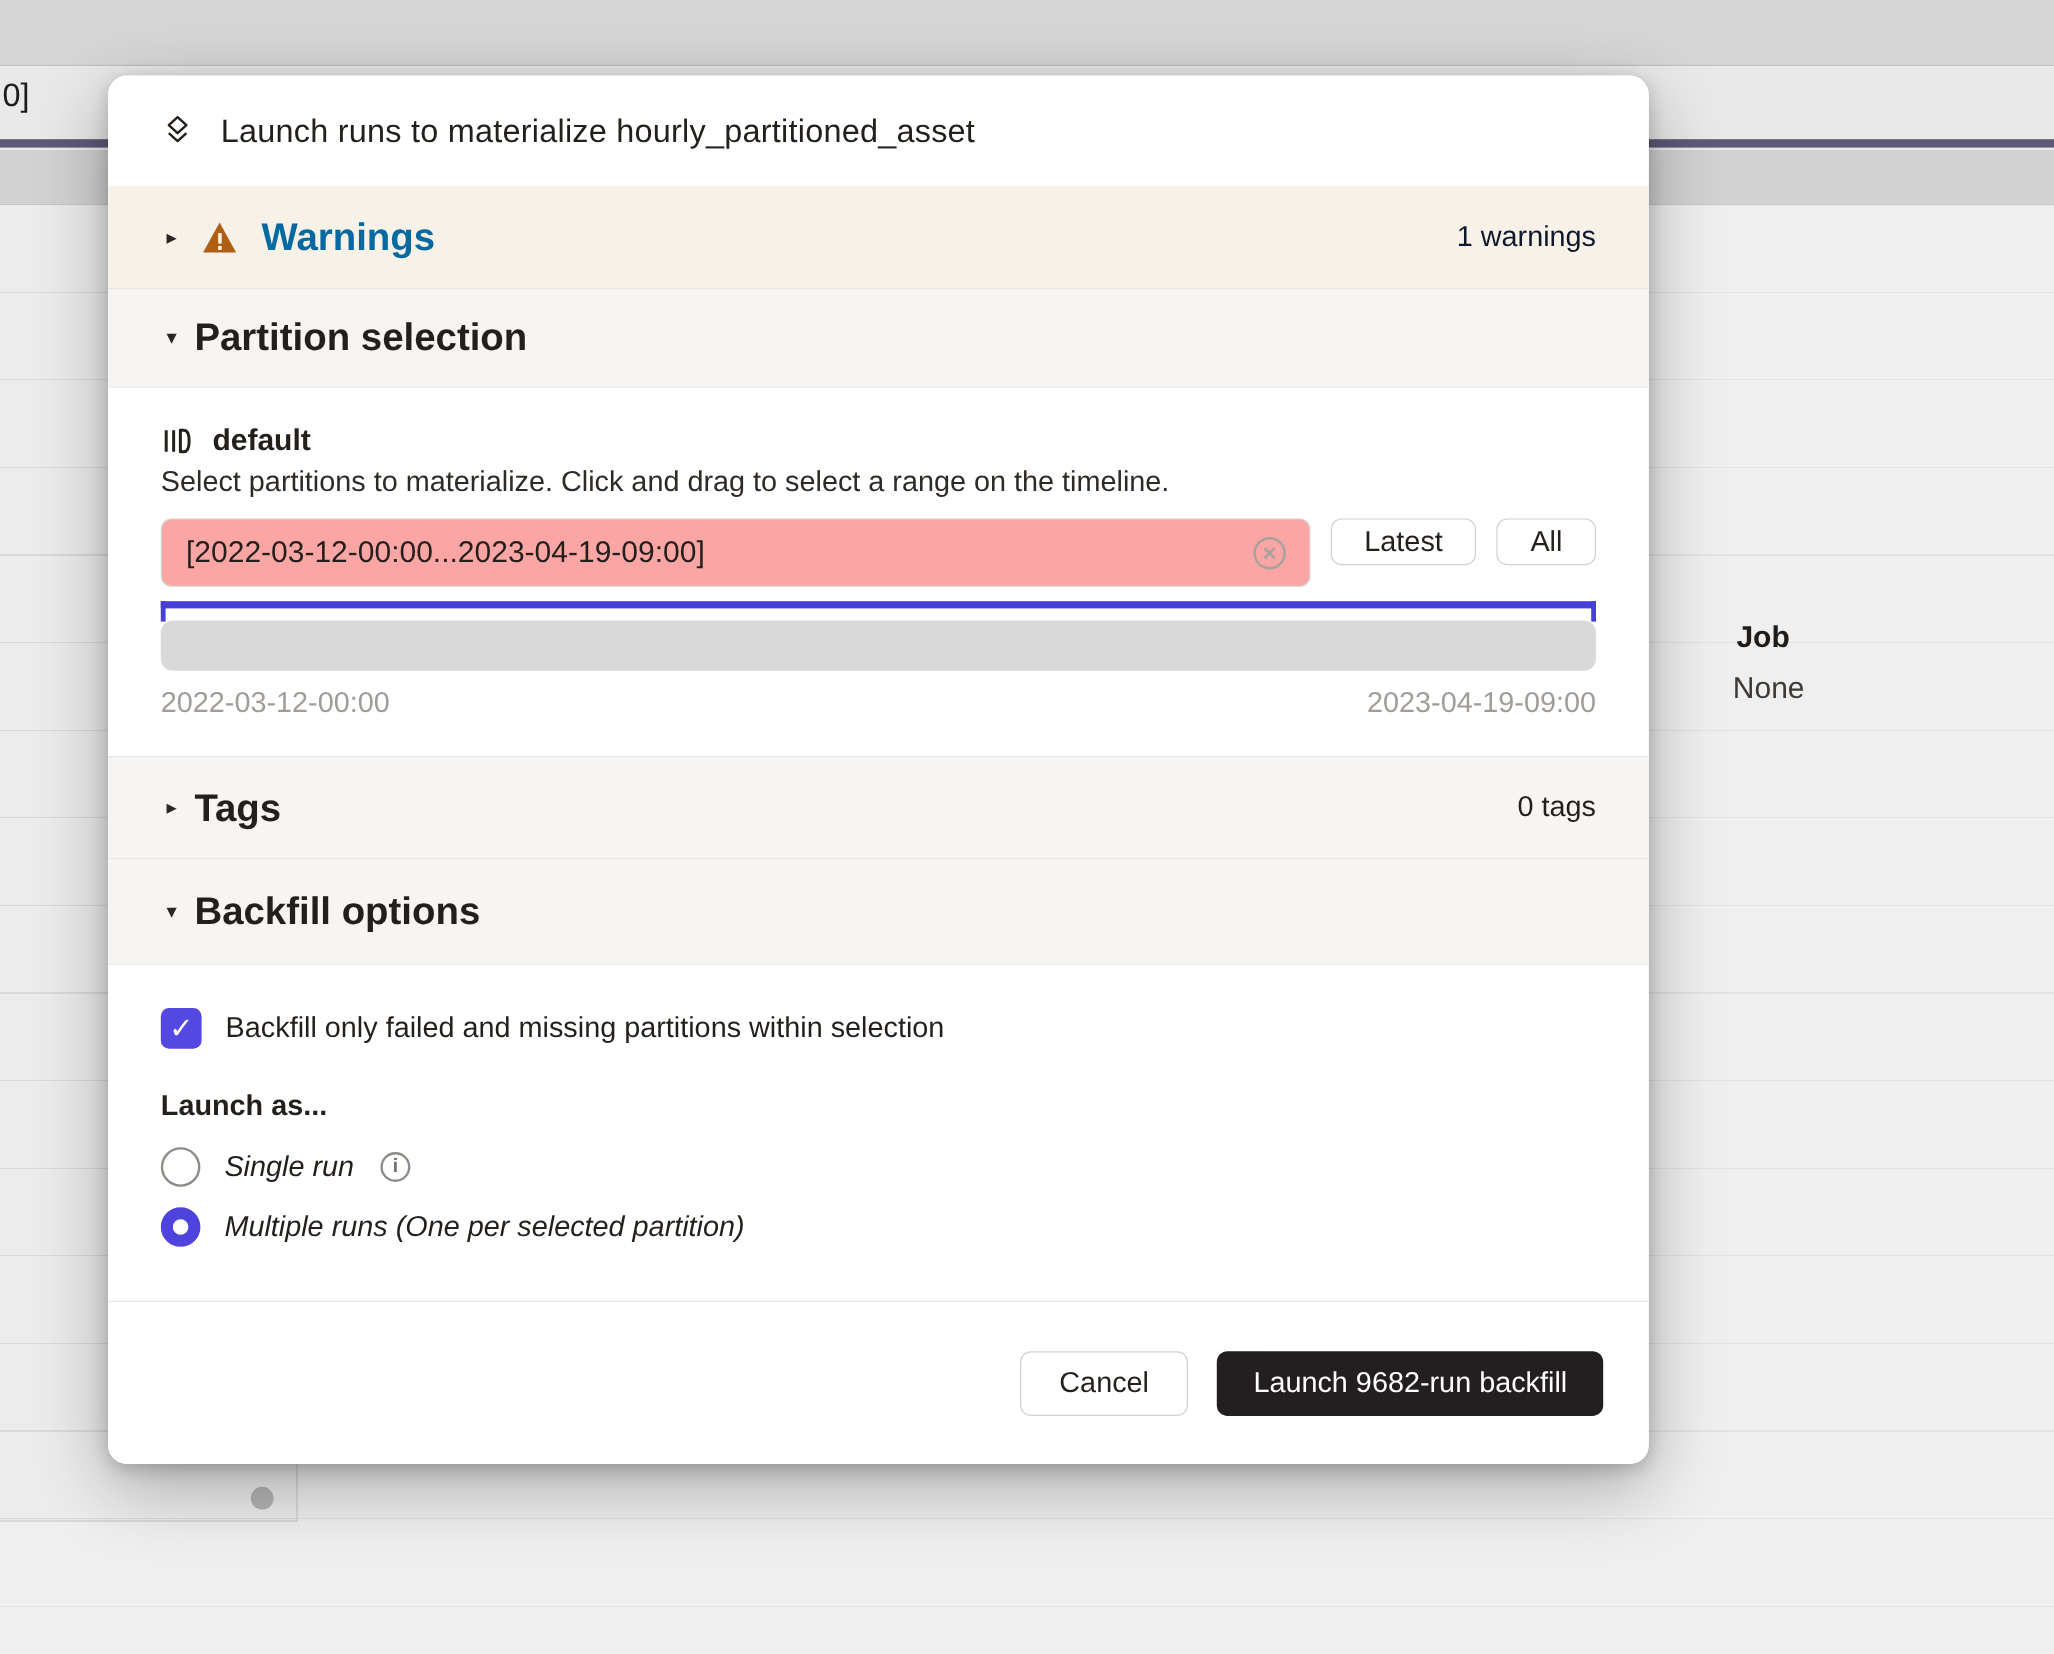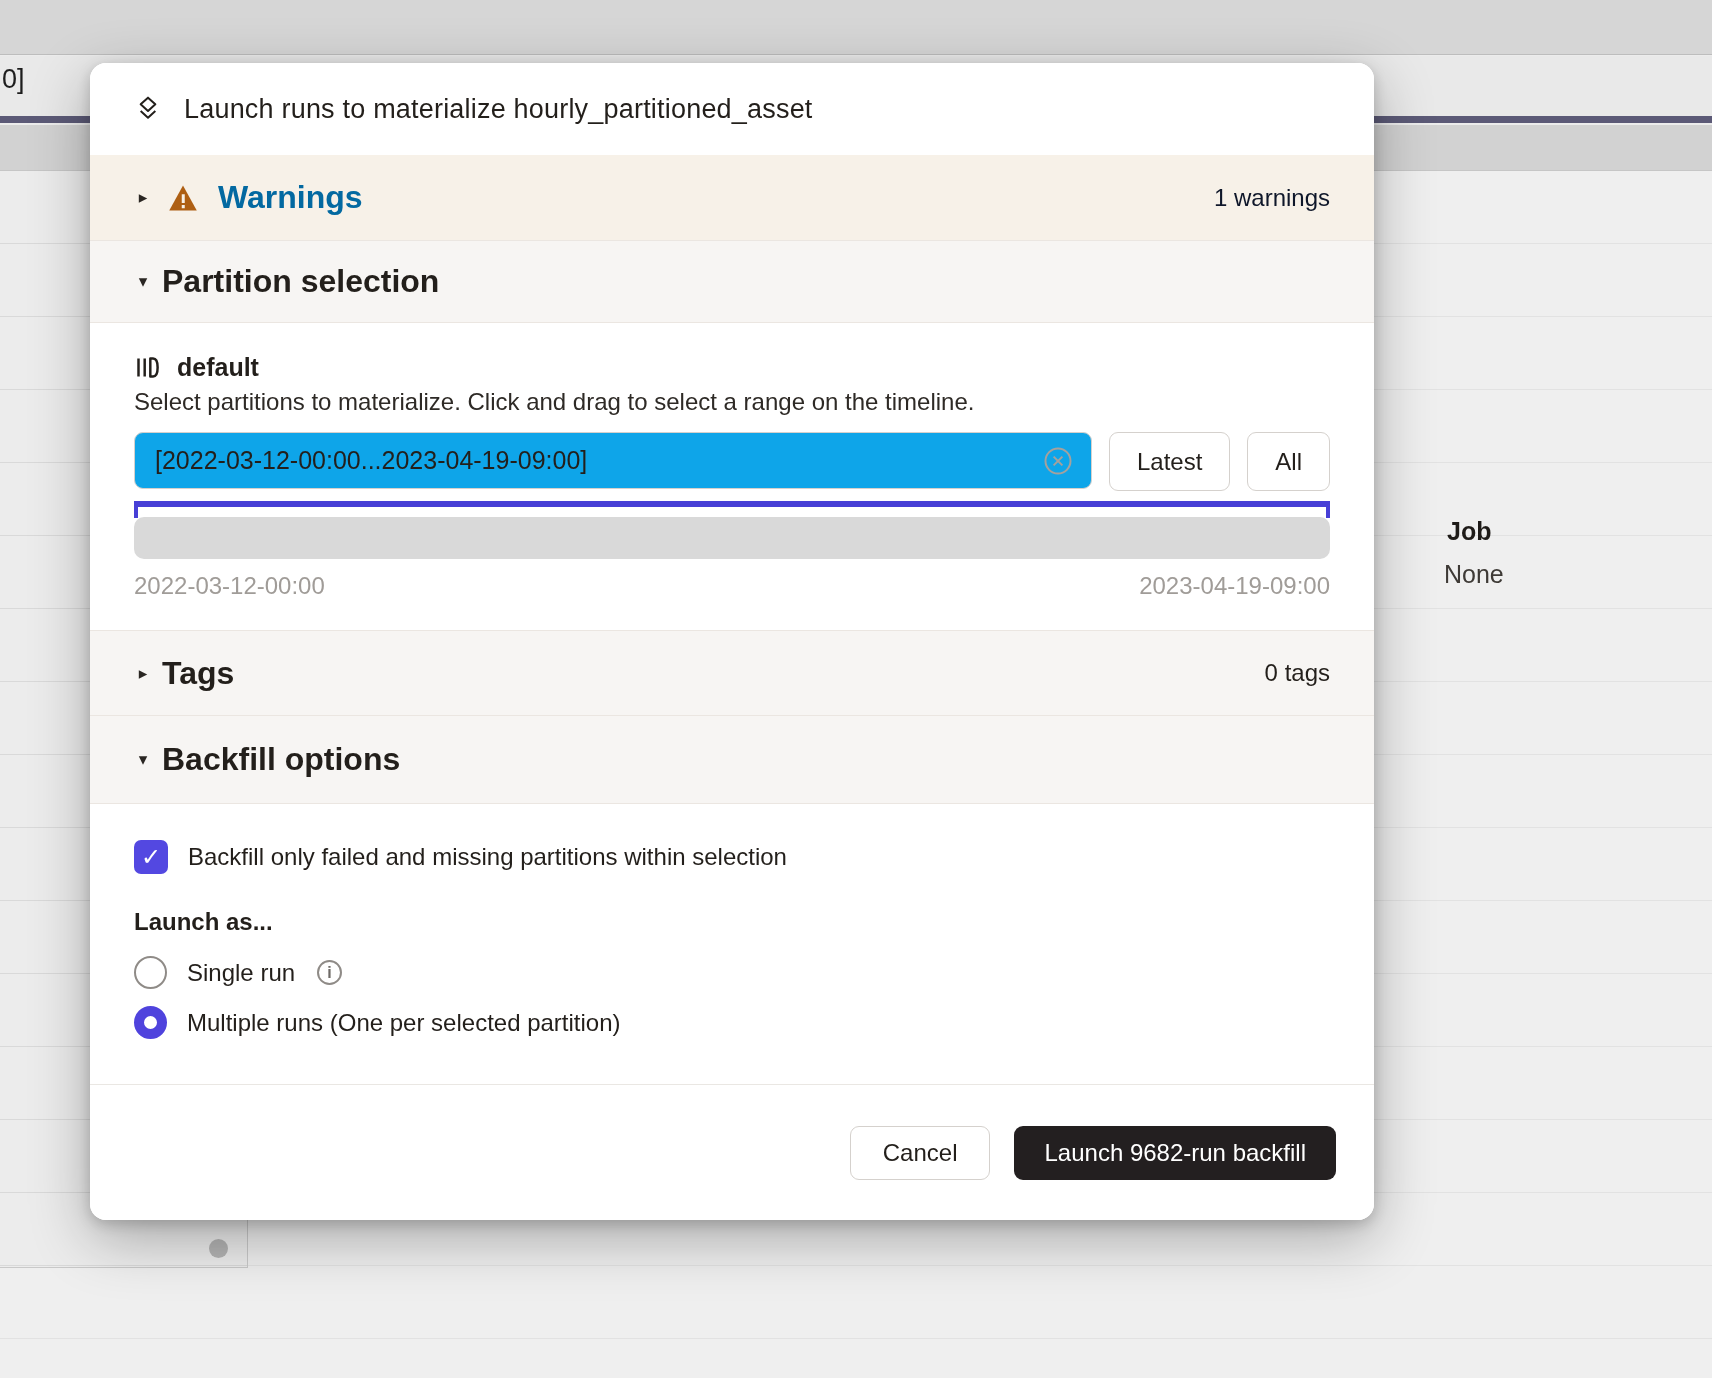--- a/index.html
+++ b/index.html
@@ -45,25 +45,25 @@
     padding:0 44px; gap:10px; border-top:1px solid #EBE6E1; cursor:pointer; }
   .section-title { font-size:32px; font-weight:bold; }
   .section-count { margin-left:auto; font-size:24px; color:#231F1B; }
 
   .partition-body { background:#fff; padding:30px 44px 30px; border-top:1px solid #EBE6E1; }
   .dim-row { display:flex; align-items:center; gap:16px; margin-bottom:6px; }
   .dim-name { font-size:25px; font-weight:bold; }
   .dim-desc { font-size:24px; color:#2E2A26; margin-bottom:16px; }
 
   .input-row { display:flex; gap:17px; height:57px; margin-bottom:12px; }
-  .range-input { flex:1; border:1px solid #D5D1CD; border-radius:9px; background:#0ea5e9;
+  .range-input { flex:1; border:1px solid #D5D1CD; border-radius:9px; background:#fca5a5;
     display:flex; align-items:center; justify-content:space-between; padding:0 18px 0 20px;
     font-size:25px; cursor:text; }
   .pill-btn { border:1px solid #D5D1CD; border-radius:9px; background:#fff; font-size:24px;
-    color:#231F1B; padding:0 27px; height:59px; cursor:pointer;
+    color:#231F1B; padding:0 27px; height:39px; cursor:pointer;
     font-family:"Liberation Sans","DejaVu Sans",sans-serif; }
 
   .sel-line { position:relative; height:6px; background:#473FD6; margin-bottom:10px; }
   .sel-line::before, .sel-line::after { content:""; position:absolute; top:0; width:4px; height:17px; background:#473FD6; }
   .sel-line::before { left:0; } .sel-line::after { right:0; }
 
   .timeline-bar { height:42px; background:#D9D9D9; border-radius:10px; cursor:crosshair; }
   .timeline-dates { display:flex; justify-content:space-between; margin-top:13px;
     font-size:24px; color:#A09C98; }
 
@@ -71,21 +71,21 @@
   .checkbox-row { display:flex; align-items:center; gap:20px; margin-bottom:34px; cursor:pointer; }
   .checkbox { width:34px; height:34px; border-radius:7px; background:#5348E1; flex:0 0 34px;
     display:flex; align-items:center; justify-content:center; color:#fff; font-size:24px; font-weight:bold; }
   .checkbox-label { font-size:24px; }
 
   .launch-as { font-size:24px; font-weight:bold; margin-bottom:20px; }
   .radio-row { display:flex; align-items:center; gap:20px; margin-bottom:17px; cursor:pointer; }
   .radio { width:33px; height:33px; border-radius:50%; background:#fff; flex:0 0 33px; }
   .radio.unchecked { border:2px solid #8F8B87; }
   .radio.checked { border:10px solid #4F43DD; }
-  .radio-label { font-size:24px; }
+  .radio-label { font-size:24px;font-style:italic; }
   .info-icon { width:25px; height:25px; border-radius:50%; border:2px solid #8F8B87;
     display:inline-flex; align-items:center; justify-content:center; font-size:16px; color:#6E6A66;
     margin-left:2px; font-weight:bold; }
 
   .dlg-footer { height:136px; border-top:1px solid #EAE7E3; display:flex; align-items:center;
     justify-content:flex-end; gap:24px; padding:0 38px; background:#fff; }
   .cancel-btn { height:54px; padding:0 32px; border:1px solid #D5D1CD; border-radius:9px;
     background:#fff; font-size:24px; color:#231F1B; cursor:pointer;
     font-family:"Liberation Sans","DejaVu Sans",sans-serif; }
   .launch-btn { height:54px; padding:0 30px; border:none; border-radius:9px;

